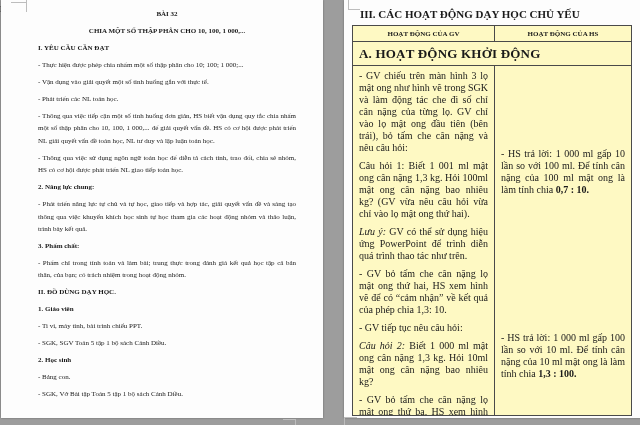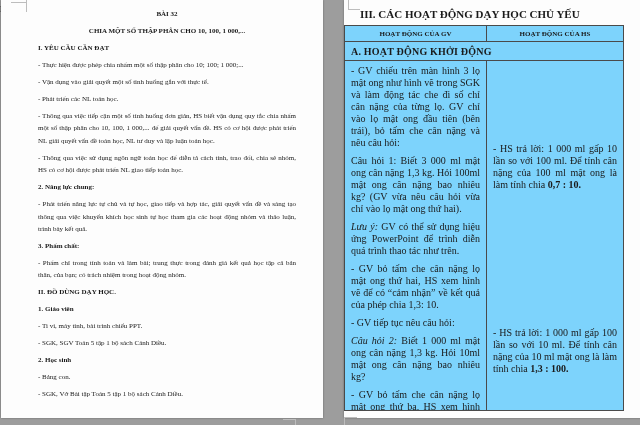--- a/index.html
+++ b/index.html
@@ -19,32 +19,32 @@
   .lp-content p{
     margin:0 0 4.6px 0;font-size:7px;line-height:12.4px;
     text-align:justify;
   }
   p.bold{font-weight:bold;text-align:left;}
   p.center{text-align:center;font-weight:bold;}
   .rp-heading{
     margin:9px 10px 5px 16px;font-size:11px;font-weight:bold;line-height:11px;
   }
   .activity-table{
-    width:280px;border:1px solid #4a4a4a;
-    box-sizing:border-box;background:#7dd3fc;
+    margin-left:8px;width:280px;border:1px solid #4a4a4a;
+    box-sizing:border-box;background:#fef9c3;
   }
   .t-header{display:flex;border-bottom:1px solid #4a4a4a;}
   .t-header .cell{
     font-size:7px;font-weight:bold;text-align:center;
     padding:4px 2px 3px 2px;box-sizing:border-box;
   }
   .cell-gv{width:142px;border-right:1px solid #4a4a4a;}
   .cell-hs{flex:1;}
   .t-section{
-    border-bottom:1px solid #4a4a4a;font-size:10px;font-weight:bold;
+    border-bottom:1px solid #4a4a4a;font-size:13px;font-weight:bold;
     padding:3.5px 6px;letter-spacing:.2px;
   }
   .t-body{display:flex;height:349px;overflow:hidden;}
   .t-body .cell{box-sizing:border-box;padding:4px 6px;overflow:hidden;}
   .t-body p{
     margin:0 0 6px 0;font-size:10px;line-height:12px;text-align:justify;
   }
   .italic{font-style:italic;font-family:Liberation Serif, serif;}
   .bolditalic{font-style:italic;font-weight:bold;}
   .b{font-weight:bold;}
@@ -91,21 +91,21 @@
   <div class="rp-heading">III. CÁC HOẠT ĐỘNG DẠY HỌC CHỦ YẾU</div>
   <div class="activity-table">
     <div class="t-header">
       <div class="cell cell-gv">HOẠT ĐỘNG CỦA GV</div>
       <div class="cell cell-hs">HOẠT ĐỘNG CỦA HS</div>
     </div>
     <div class="t-section">A.  HOẠT ĐỘNG KHỞI ĐỘNG</div>
     <div class="t-body">
       <div class="cell cell-gv">
         <p>- GV chiếu trên màn hình 3 lọ mật ong như hình vẽ trong SGK và làm động tác che đi số chỉ cân nặng của từng lọ. GV chỉ vào lọ mật ong đầu tiên (bên trái), bỏ tấm che cân nặng và nêu câu hỏi:</p>
-        <p>Câu hỏi 1: Biết 3 000 ml mật ong cân nặng 1,3 kg. Hỏi 100ml mật ong cân nặng bao nhiêu kg? (GV vừa nêu câu hỏi vừa chỉ vào lọ mật ong thứ hai).</p>
+        <p>Câu hỏi 1: Biết 1 001 ml mật ong cân nặng 1,3 kg. Hỏi 100ml mật ong cân nặng bao nhiêu kg? (GV vừa nêu câu hỏi vừa chỉ vào lọ mật ong thứ hai).</p>
         <p><span class="italic">Lưu ý:</span><span> GV có thể sử dụng hiệu ứng PowerPoint để trình diễn quá trình thao tác như trên.</span></p>
         <p>- GV bỏ tấm che cân nặng lọ mật ong thứ hai, HS xem hình vẽ để có “cảm nhận” về kết quả của phép chia 1,3: 10.</p>
         <p>- GV tiếp tục nêu câu hỏi:</p>
         <p><span class="italic">Câu hỏi 2:</span><span> Biết 1 000 ml mật ong cân nặng 1,3 kg. Hỏi 10ml mật ong cân nặng bao nhiêu kg?</span></p>
         <p>- GV bỏ tấm che cân nặng lọ mật ong thứ ba, HS xem hình vẽ để có có “cảm nhận” về kết quả của phép chia 1,3 : 100.</p>
       </div>
       <div class="cell cell-hs">
         <div class="hs-spacer-1"></div>
         <p><span>- HS trả lời: 1 000 ml gấp 10 lần so với 100 ml. Để tính cân nặng của 100 ml mật ong là làm tính chia </span><span class="b">0,7 : 10.</span></p>
         <div class="hs-spacer-2"></div>

